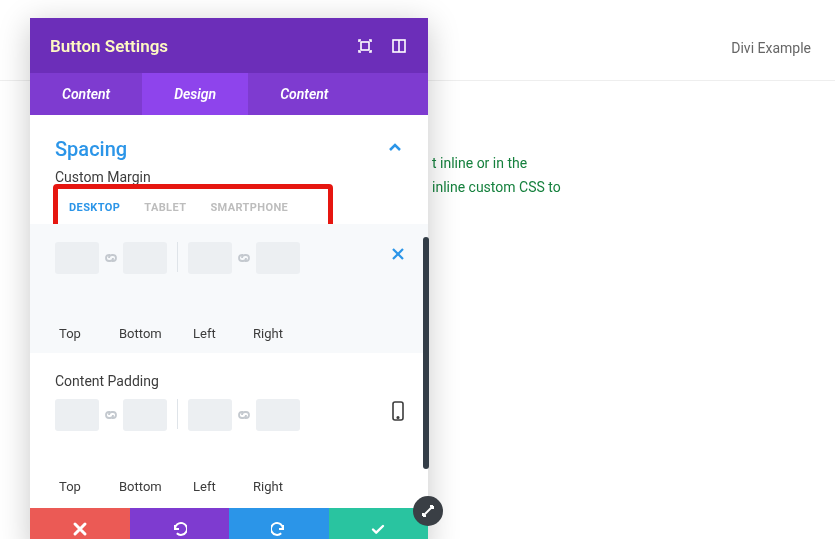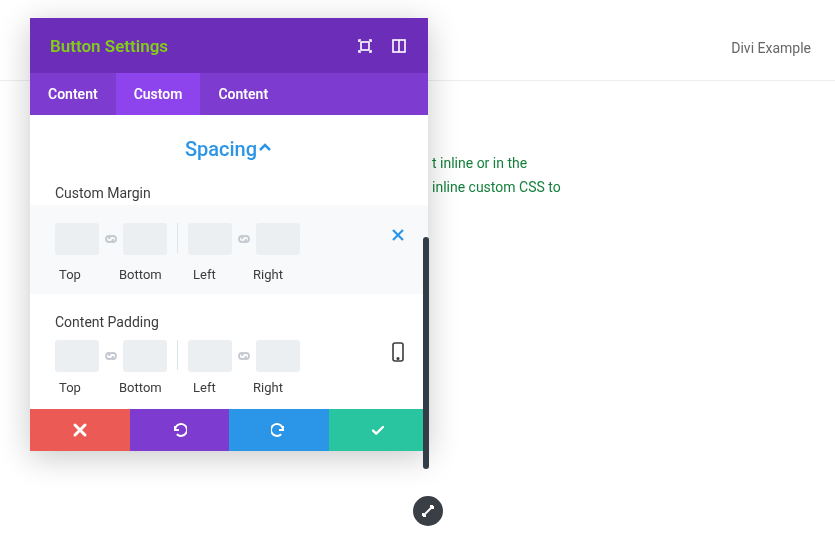--- a/index.html
+++ b/index.html
@@ -15,49 +15,50 @@
   position: absolute;
   left: 30px; top: 18px;
   width: 398px;
   background: #fff;
   box-shadow: 0 6px 32px rgba(0,0,0,0.22);
   border-radius: 3px;
 }
 
 .modal-header {
   background: #6c2eb9;
-  color: #84cc16;
+  color: #fef9c3;
   display: flex;
   align-items: center;
   padding: 0 20px;
   height: 55px;
 }
 .modal-title { font-size: 17px; font-weight: 600; flex: 1; }
 .hicon { width: 18px; height: 18px; display: flex; align-items: center; justify-content: center; margin-left: 16px; cursor: pointer; }
 .hicon svg { width: 16px; height: 16px; stroke: #fff; fill: none; stroke-width: 1.6; }
 
 .modal-tabs {
   background: #7e3bd0;
   display: flex;
   height: 42px;
 }
 .modal-tab {
-  padding: 0 18px;
+  padding: 0 32px;
   display: flex;
   align-items: center;
   color: #fff;
   font-size: 14px;
   font-weight: 600;
   cursor: pointer;
+  font-style: italic;
 }
 .modal-tab.active { background: #8e44ec; }
 
 .modal-body { padding: 22px 25px 14px 25px; position: relative; }
 
-.section-header { display: flex; align-items: center; justify-content: center; margin-bottom: 24px; }
+.section-header { display: flex; align-items: center; justify-content: space-between; margin-bottom: 8px; }
 .section-title { color: #2b95e8; font-size: 20px; font-weight: 500; }
 .chevron-up { color: #2b95e8; font-size: 14px; font-weight: bold; cursor: pointer; }
 .chevron-up svg { width: 16px; height: 16px; stroke: #2b95e8; stroke-width: 2.5; fill: none; }
 
 .field-label { color: #3c3c3c; font-size: 14px; margin-bottom: 4px; display: block; }
 
 .device-tabs {
   display: flex;
   gap: 24px;
   padding: 12px 10px 10px 14px;
@@ -95,21 +96,21 @@
   margin: 0 2px;
 }
 .link-icon svg { width: 16px; height: 16px; stroke: #c4c9cf; stroke-width: 1.8; fill: none; }
 .pair-sep { width: 1px; height: 30px; background: #dfe4e9; margin: 0 10px; }
 
 .spacing-labels { display: flex; padding: 6px 0 0 0; align-items: flex-end; }
 .spacing-labels span { font-size: 13px; color: #3c3c3c; }
 .spacing-labels .l1 { width: 60px; margin-left: 4px; }
 .spacing-labels .l2 { width: 64px; }
 .spacing-labels .l3 { width: 60px; margin-left: 10px; }
-.spacing-labels .l4 { width: 48px; }
+.spacing-labels .l4 { width: 48px; margin-top: 40px; }
 
 .row-action { position: absolute; right: 22px; top: 22px; cursor: pointer; }
 .row-action.close svg { width: 16px; height: 16px; stroke: #2b95e8; stroke-width: 2.2; fill: none; }
 .row-action.device svg { width: 14px; height: 20px; stroke: #3c3c3c; stroke-width: 1.6; fill: none; }
 
 .padding-block { padding-top: 20px; }
 
 .side-scrollbar {
   position: absolute;
   right: -1px;
@@ -165,37 +166,45 @@
     <div class="hicon">
       <svg viewBox="0 0 16 16">
           <rect x="2" y="2" width="12" height="12"></rect>
           <line x1="8" y1="2" x2="8" y2="14"></line>
         </svg>
     </div>
   </div>
 
   <div class="modal-tabs">
     <div class="modal-tab">Content</div>
-    <div class="modal-tab active">Custom</div>
+    <div class="modal-tab active">Design</div>
     <div class="modal-tab">Content</div>
   </div>
 
   <div class="modal-body">
 
     <div class="section-header">
       <div class="section-title">Spacing</div>
       <div class="chevron-up">
         <svg viewBox="0 0 16 16">
             <polyline points="3,10 8,5 13,10"></polyline>
           </svg>
       </div>
     </div>
 
     <span class="field-label">Custom Margin</span>
 
+    <div style="position:relative;">
+      <div class="device-tabs">
+        <span class="device-tab active">DESKTOP</span>
+        <span class="device-tab">TABLET</span>
+        <span class="device-tab">SMARTPHONE</span>
+      </div>
+      <div class="red-annotation" style="left:-2px; top:-5px; width:280px; height:50px;"></div>
+    </div>
 
     <div class="spacing-row">
       <div class="spacing-pair">
         <input class="spacing-input" style="">
         <span class="link-icon">
             <svg viewBox="0 0 16 16">
               <path d="M6 8a3 3 0 0 1 3-3h1a3 3 0 1 1 0 6h-1M10 8a3 3 0 0 1-3 3H6a3 3 0 1 1 0-6h1"></path>
             </svg>
           </span>
         <input class="spacing-input" style="">

